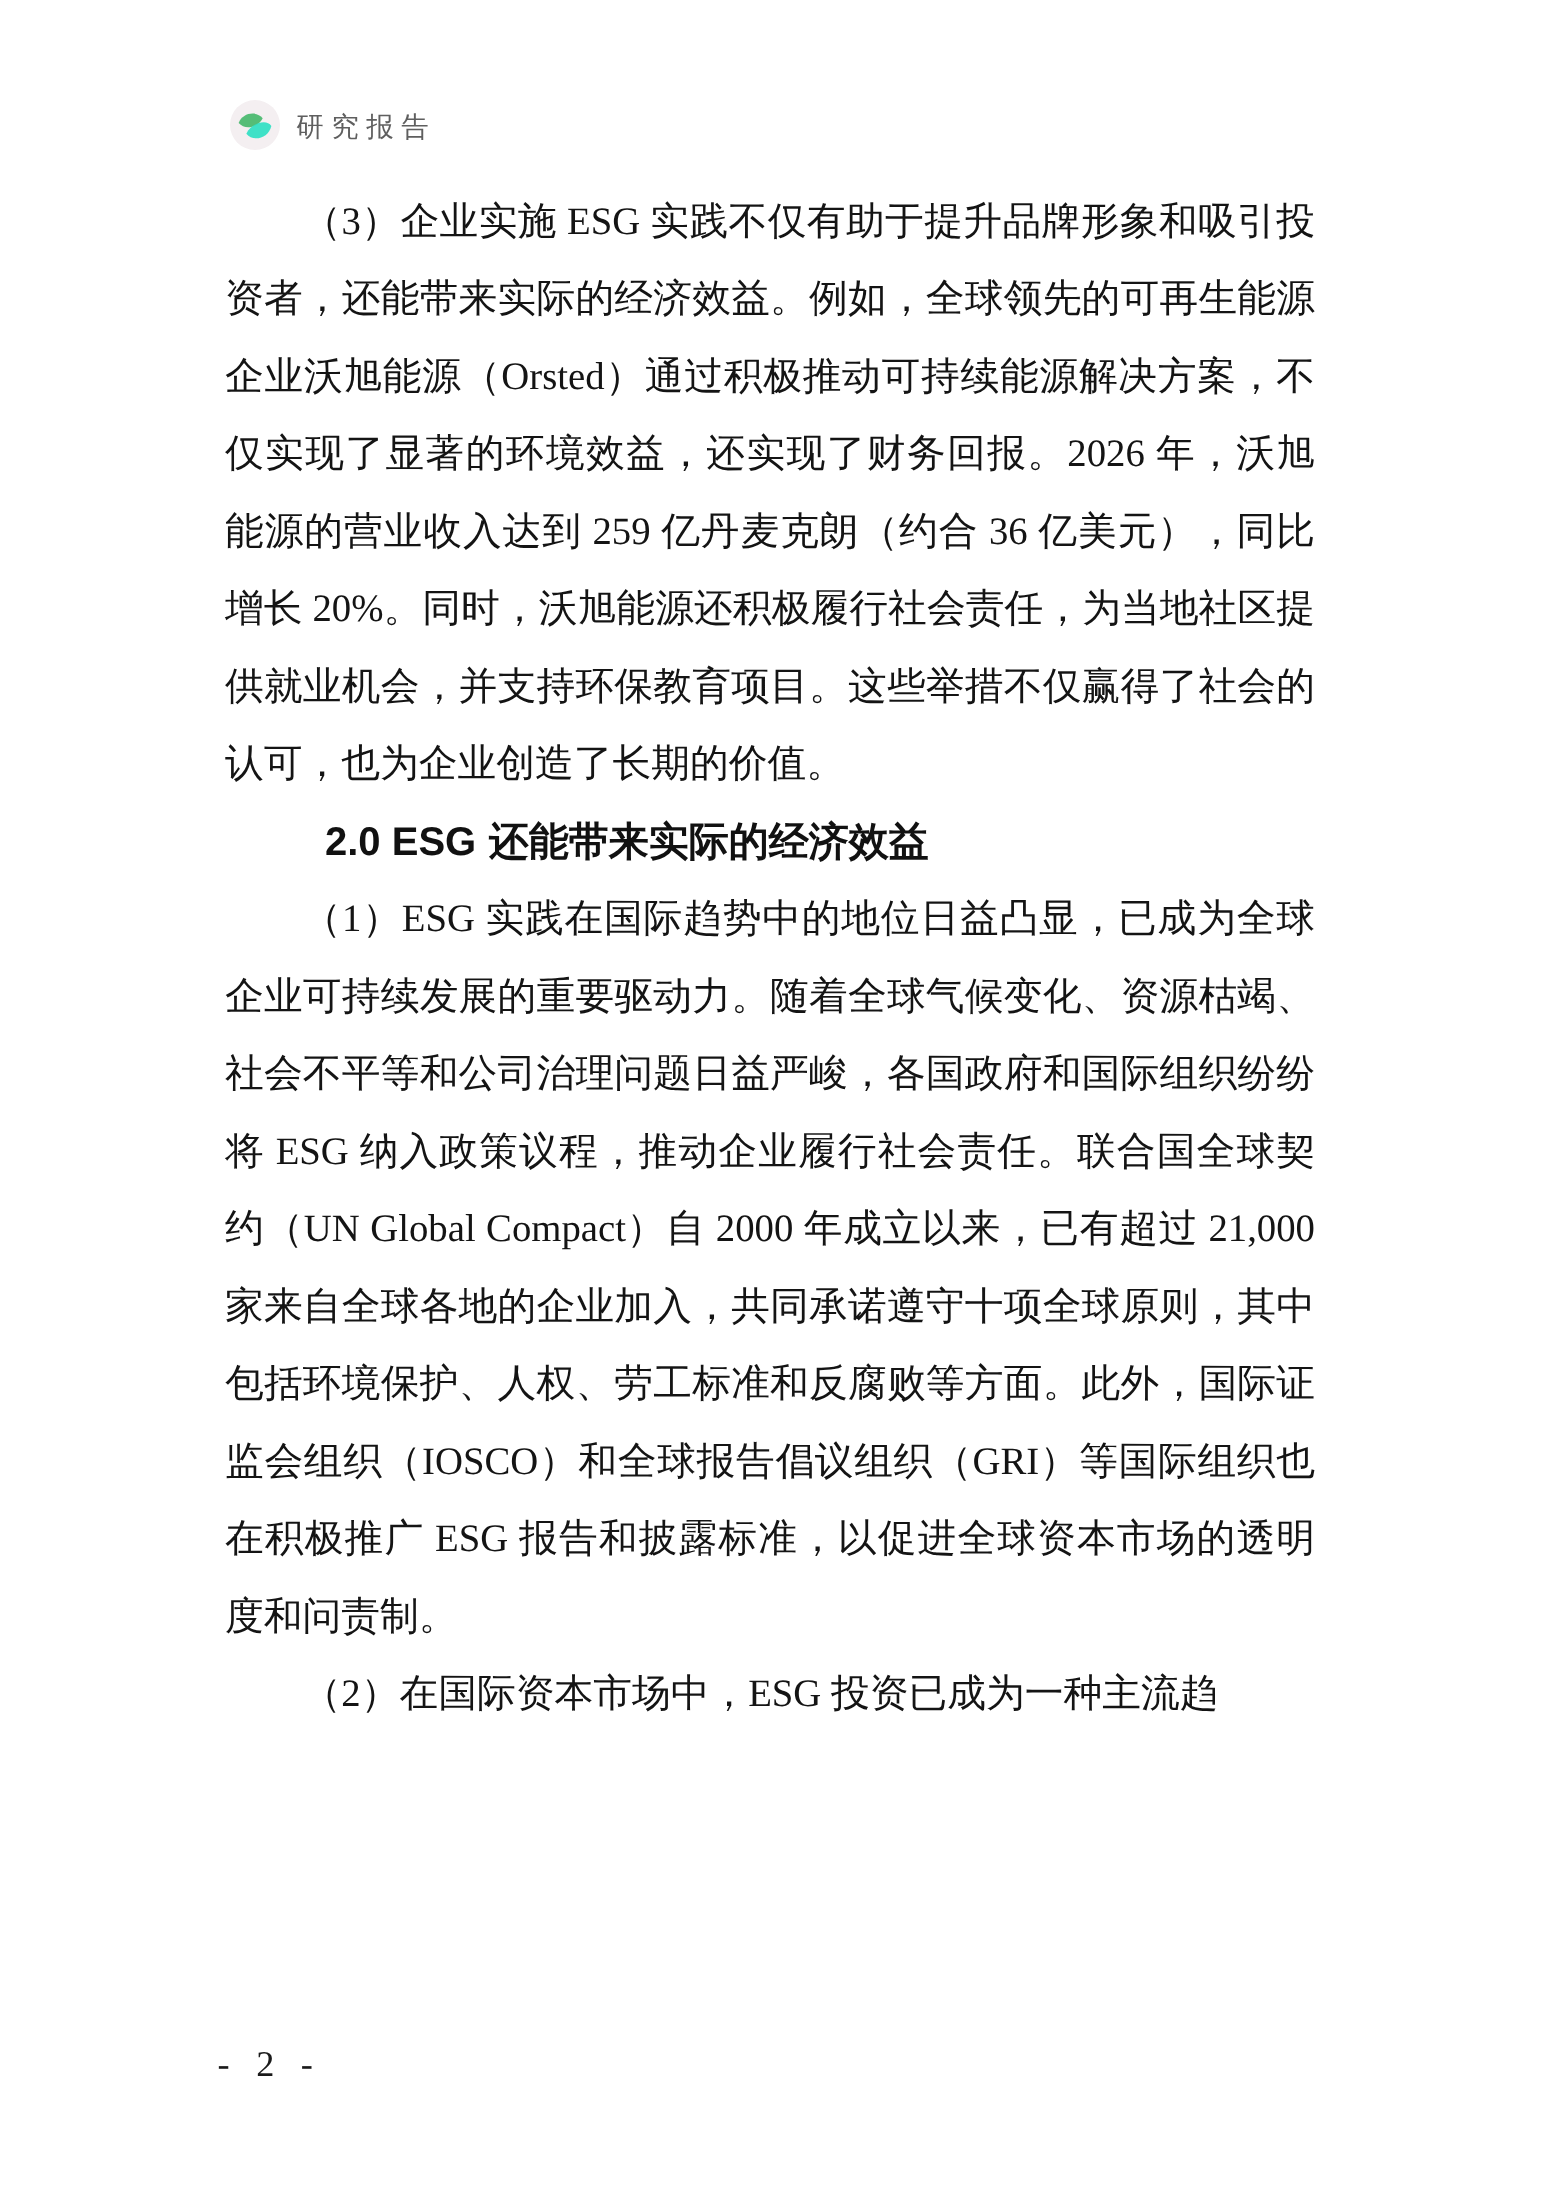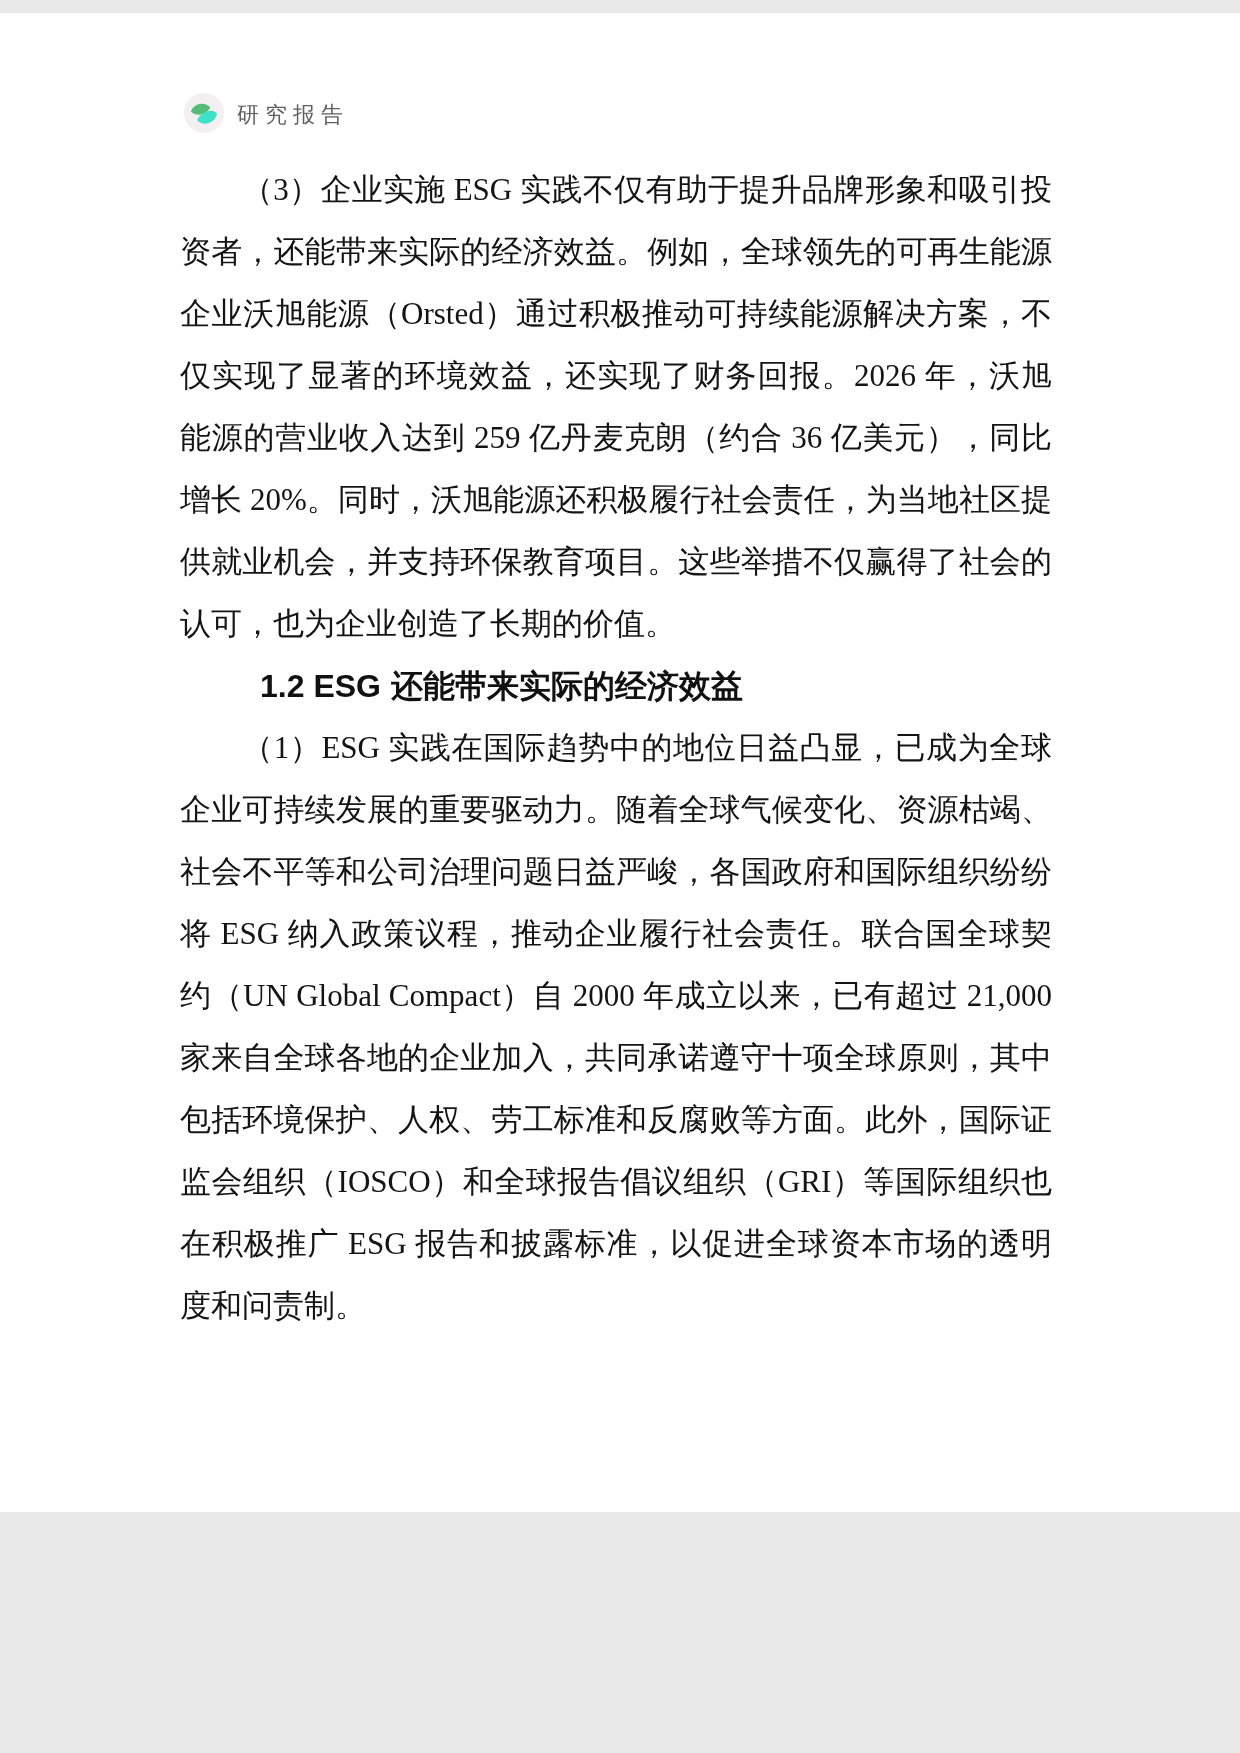--- a/index.html
+++ b/index.html
@@ -1,21 +1,21 @@
 <!DOCTYPE html>
 <html><head>
 <meta charset="utf-8">
 <style>
   * { margin: 0; padding: 0; box-sizing: border-box; }
   html, body { background: #e8e8e8; }
   .page {
     position: relative;
     width: 1240px;
-    height: 1499px;
-    margin: 13px auto;
+    height: 1753px;
+    margin: 0 auto;
     background: #ffffff;
     overflow: hidden;
     font-family: "Liberation Serif", "DejaVu Serif", serif;
   }
   
   .page-header {
     position: absolute;
     top: 80px;
     left: 184px;
     display: flex;
@@ -89,22 +89,23 @@
         <path d="M9,24 C13,13 28,11 34,19 C30,28 16,32 9,24 Z" opacity="0.92" fill="#46b96c"></path>
         <path d="M43,27 C40,40 24,44 17,35 C22,24 38,19 43,27 Z" opacity="0.92" fill="#2fdfc3"></path>
       </svg>
     </span>
     <span class="brand-name">研究报告</span>
   </header>
 
   <main class="doc-body">
     <p class="para">（3）企业实施 ESG 实践不仅有助于提升品牌形象和吸引投资者，还能带来实际的经济效益。例如，全球领先的可再生能源企业沃旭能源（Orsted）通过积极推动可持续能源解决方案，不仅实现了显著的环境效益，还实现了财务回报。2026 年，沃旭能源的营业收入达到 259 亿丹麦克朗（约合 36 亿美元），同比增长 20%。同时，沃旭能源还积极履行社会责任，为当地社区提供就业机会，并支持环保教育项目。这些举措不仅赢得了社会的认可，也为企业创造了长期的价值。</p>
     <h2 class="section-heading">
-      <span class="hnum">1.2 ESG</span><span>还能带来实际的经济效益</span>
+      <span class="hnum">2.0 ESG</span><span>还能带来实际的经济效益</span>
     </h2>
     <p class="para">（1）ESG 实践在国际趋势中的地位日益凸显，已成为全球企业可持续发展的重要驱动力。随着全球气候变化、资源枯竭、社会不平等和公司治理问题日益严峻，各国政府和国际组织纷纷将 ESG 纳入政策议程，推动企业履行社会责任。联合国全球契约（UN Global Compact）自 2000 年成立以来，已有超过 21,000 家来自全球各地的企业加入，共同承诺遵守十项全球原则，其中包括环境保护、人权、劳工标准和反腐败等方面。此外，国际证监会组织（IOSCO）和全球报告倡议组织（GRI）等国际组织也在积极推广 ESG 报告和披露标准，以促进全球资本市场的透明度和问责制。</p>
+    <p class="para">（2）在国际资本市场中，ESG 投资已成为一种主流趋</p>
   </main>
 
   <footer class="page-footer">
     <span>- 2 -</span>
   </footer>
 
 </div>
 
 </body></html>

